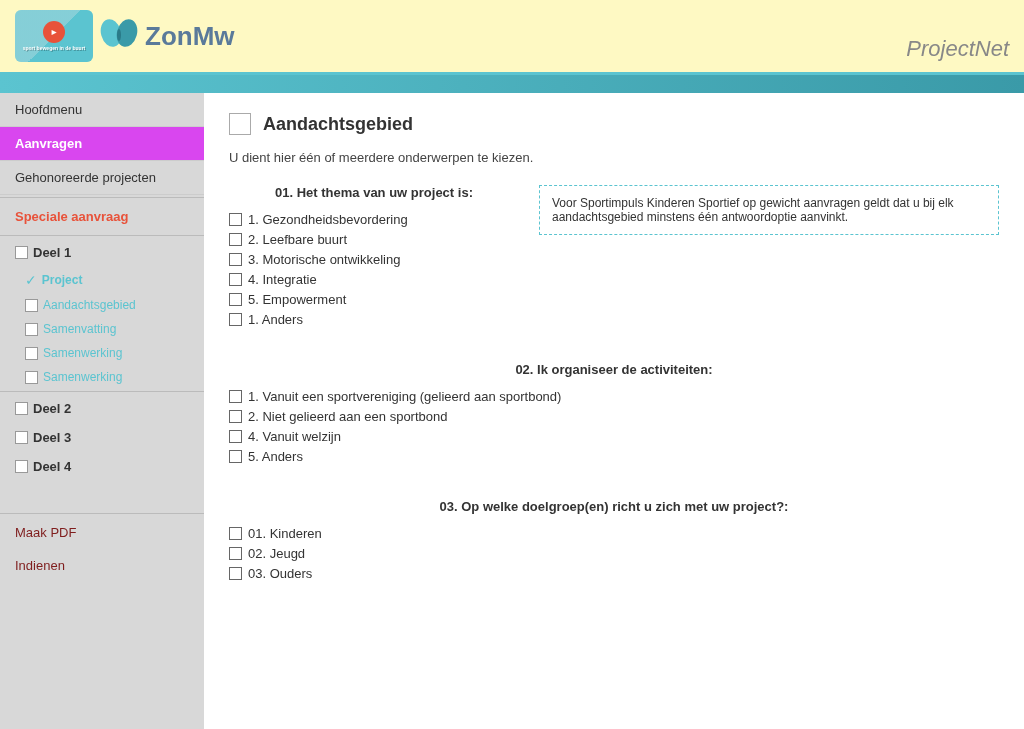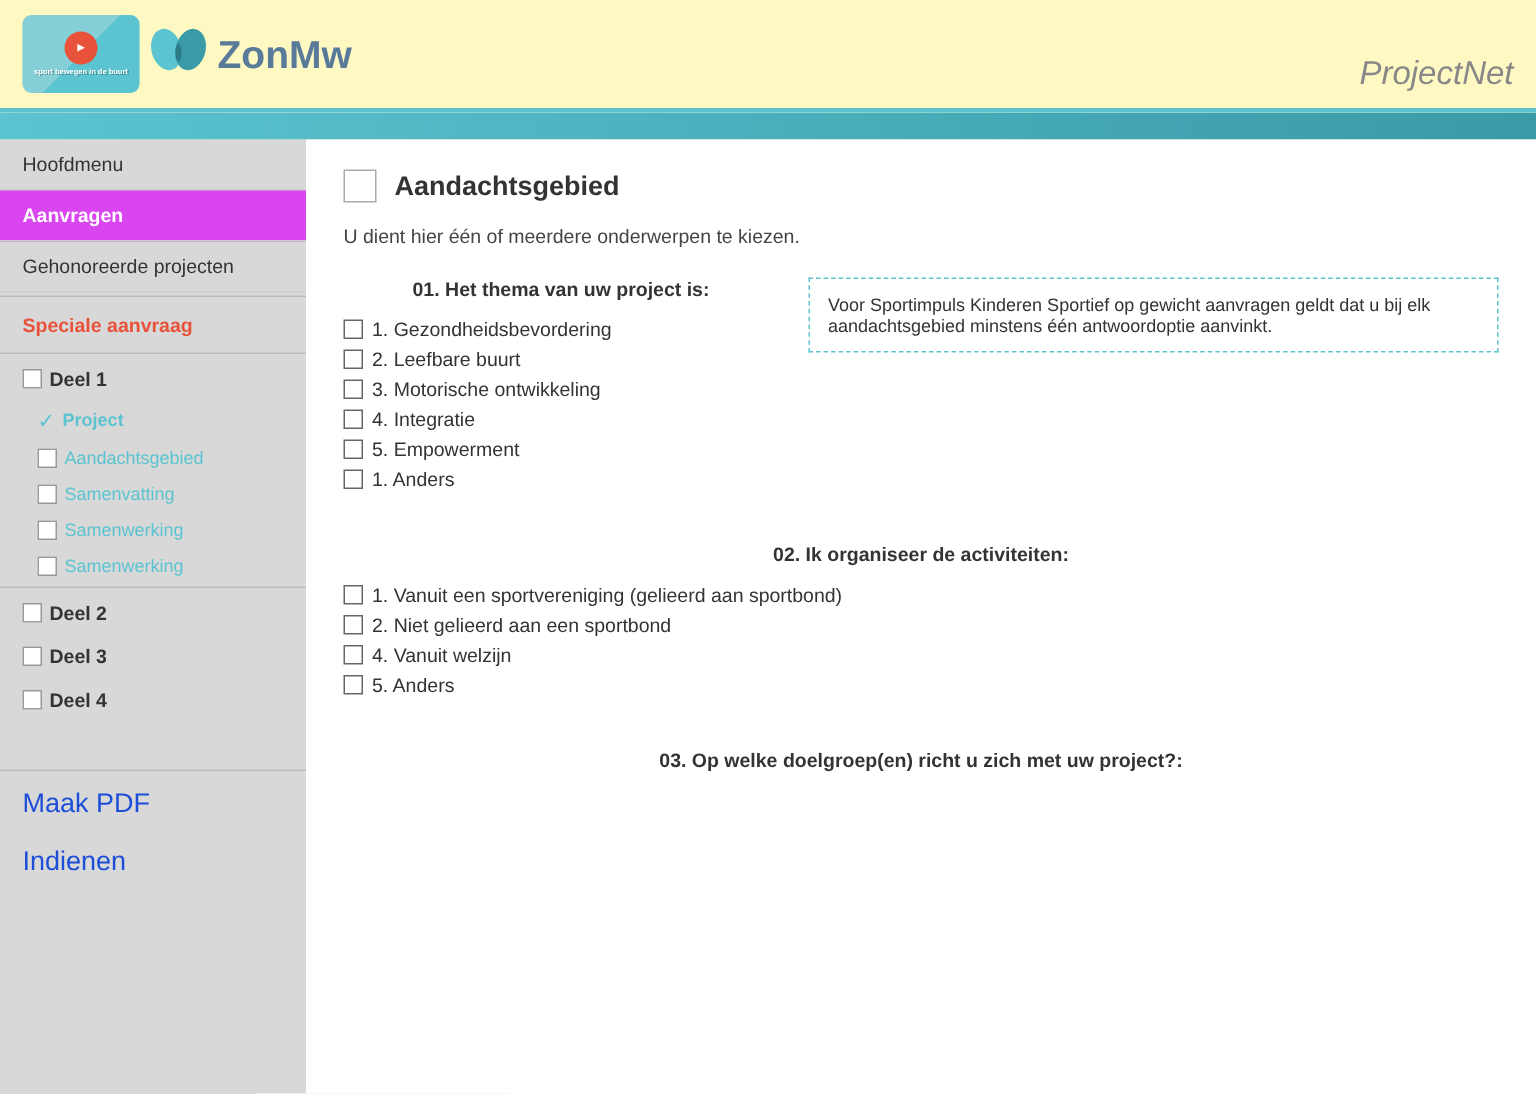--- a/index.html
+++ b/index.html
@@ -96,22 +96,22 @@
       width: 13px; height: 13px;
       border: 1px solid #999;
       background: white;
       display: inline-block;
       flex-shrink: 0;
     }
     .sidebar-divider { height: 1px; background: #bbb; margin: 2px 0; }
     .sidebar-bottom-item {
       padding: 9px 15px;
       cursor: pointer;
-      color: #1d4ed8;
-      font-size: 18px;
+      color: #7f1d1d;
+      font-size: 13px;
     }
 
     
     #main {
       flex: 1;
       background: white;
       padding: 20px 25px;
       overflow-y: auto;
     }
     .page-header {
@@ -329,16 +329,30 @@
           <span class="opt-checkbox"></span>
           <span>5. Anders</span>
         </li>
       </ul>
     </div>
 
     <div class="section-divider"></div>
 
     <div>
       <div class="question-label">03. Op welke doelgroep(en) richt u zich met uw project?:</div>
+      <ul class="options-list">
+        <li>
+          <span class="opt-checkbox"></span>
+          <span>01. Kinderen</span>
+        </li>
+        <li>
+          <span class="opt-checkbox"></span>
+          <span>02. Jeugd</span>
+        </li>
+        <li>
+          <span class="opt-checkbox"></span>
+          <span>03. Ouders</span>
+        </li>
+      </ul>
     </div>
 
   </div>
 </div>
 
 </body></html>

